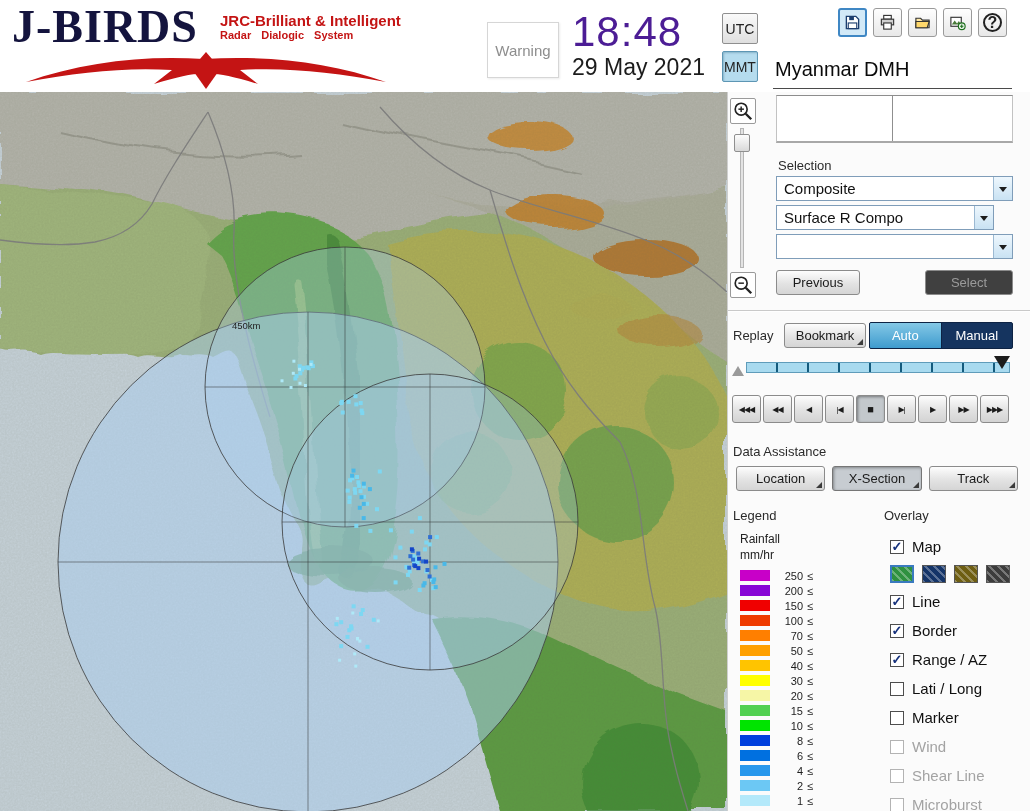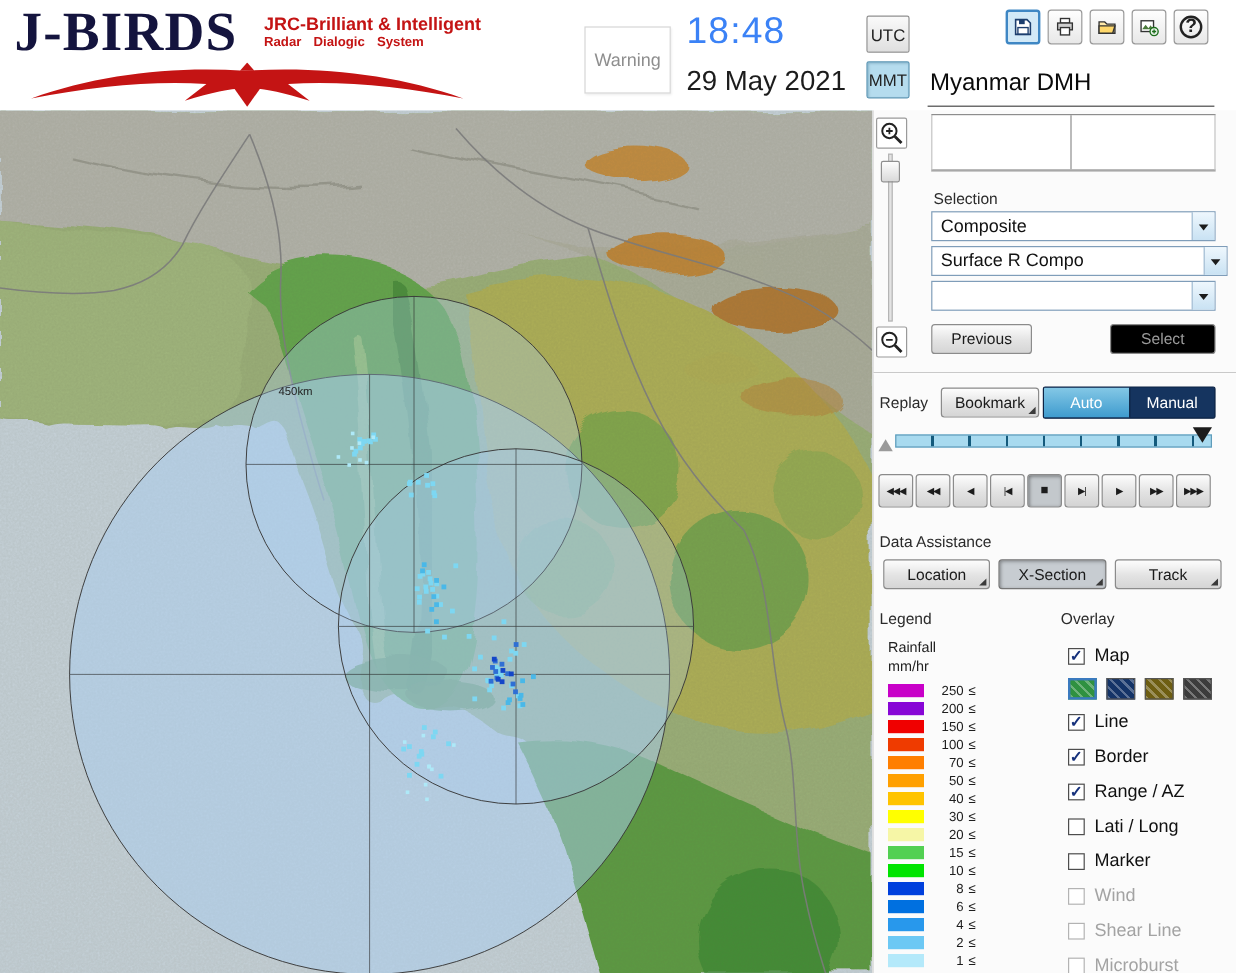--- a/index.html
+++ b/index.html
@@ -9,21 +9,21 @@
   .abs { position:absolute; }
 
   
   .header { position:absolute; left:0; top:0; width:1030px; height:92px; background:#fff; }
   .logo-title { font-family:"Liberation Serif", serif; font-weight:bold; font-size:46px; color:#14143e; letter-spacing:1px; line-height:1; }
   .logo-sub { color:#c41414; font-weight:bold; line-height:1.15; }
   .logo-sub .l1 { font-size:15px; }
   .logo-sub .l2 { font-size:11px; word-spacing:7px; }
   .warning-box { border:1px solid #d6d6d6; background:#fff; color:#8e8e8e; font-size:15px;
                  display:flex; align-items:center; justify-content:center; box-shadow:1px 1px 2px rgba(0,0,0,.08); }
-  .time-big { font-size:31px; color:#3b82f6; letter-spacing:1px; }
+  .time-big { font-size:42px; color:#4c1d95; letter-spacing:1px; }
   .date-big { font-size:23px; color:#1c1c1c; }
   .tz-btn { width:36px; height:31px; font-size:14px; font-family:inherit; color:#222;
             background:linear-gradient(#fafafa,#dfdfdf); border:1px solid #8f8f8f; border-radius:2px; cursor:pointer; }
   .tz-btn.on { background:#b5dcee; border:1px solid #5d96b4; box-shadow:inset 1px 1px 2px rgba(0,60,90,.25); }
   .tool-btn { width:29px; height:29px; background:linear-gradient(#fefefe,#e8e8e8); border:1px solid #9a9a9a;
               border-radius:3px; display:flex; align-items:center; justify-content:center; cursor:pointer; }
   .tool-btn.sel { background:#d2e9f7; border:2px solid #3f87c4; }
   .tool-btn svg { display:block; }
   .help-q { font-size:16px; font-weight:bold; color:#222; border:2px solid #222; border-radius:50%;
             width:19px; height:19px; display:flex; align-items:center; justify-content:center; }
@@ -43,21 +43,21 @@
   .status-box { background:#fff; border:1px solid #c2c2c2; border-top:1px solid #8d8d8d; border-bottom:2px solid #a8a8a8; }
   .status-div { position:absolute; top:0; bottom:0; width:1px; background:#8f8f8f; }
   .sec-label { font-size:13px; color:#2b2b2b; }
   .combo { display:flex; align-items:stretch; background:#fff; border:1px solid #7f9db9; }
   .combo .txt { flex:1; font-size:15px; color:#111; display:flex; align-items:center; padding-left:7px; }
   .combo .dd { width:19px; background:linear-gradient(#eef7fd,#c9e2f3); border-left:1px solid #9cb9d2;
                display:flex; align-items:center; justify-content:center; cursor:pointer; }
   .combo .dd::after { content:""; border:4px solid transparent; border-top:5px solid #1c1c1c; margin-top:5px; }
   .btn3d { font-family:inherit; font-size:13px; color:#1a1a1a; background:linear-gradient(#fdfdfd,#e3e3e3 55%,#d5d5d5);
            border:1px solid #8b8b8b; border-radius:3px; cursor:pointer; }
-  .btn3d:disabled, .btn3d.disabled { color:#9b9b9b; background:#000000; }
+  .btn3d:disabled, .btn3d.disabled { color:#9b9b9b; background:#404040; }
   .flyout { position:relative; }
   .flyout::after { content:""; position:absolute; right:2px; bottom:2px;
                    border-left:6px solid transparent; border-bottom:6px solid #3b3b3b; }
   .btn3d.pressed { background:#c7ccd1; box-shadow:inset 1px 1px 3px rgba(0,0,0,.35); border-color:#767676; }
   .sep { height:2px; border-top:1px solid #c9c9c9; border-bottom:1px solid #ffffff; }
 
   .am-toggle { display:flex; background:#15345f; border:1px solid #0d2344; border-radius:2px; overflow:hidden; }
   .am-seg { flex:1; color:#fff; font-size:13px; display:flex; align-items:center; justify-content:center; cursor:pointer; }
   .am-seg + .am-seg { border-left:1px solid #0d2344; }
   .am-seg.on { background:linear-gradient(#84c8e6,#3e9bce); }
@@ -402,21 +402,21 @@
     <div class="status-box abs" style="left:48px; top:3px; width:237px; height:48px; position:absolute;">
       <div class="status-div" style="left:115px;"></div>
     </div>
 
     
     <div class="sec-label abs" style="left:50px; top:66px;">Selection</div>
     <div class="combo abs" style="left:48px; top:84px; width:237px; height:25px;">
       <span class="txt">Composite</span>
       <span class="dd"></span>
     </div>
-    <div class="combo abs" style="left:48px; top:113px; width:247px; height:25px;">
+    <div class="combo abs" style="left:48px; top:113px; width:218px; height:25px;">
       <span class="txt">Surface R Compo</span>
       <span class="dd"></span>
     </div>
     <div class="combo abs" style="left:48px; top:142px; width:237px; height:25px;">
       <span class="txt"></span>
       <span class="dd"></span>
     </div>
     <button class="btn3d abs" style="left:48px; top:178px; width:84px; height:25px;">Previous</button>
     <button class="btn3d disabled abs" style="left:197px; top:178px; width:88px; height:25px;">Select</button>
 

